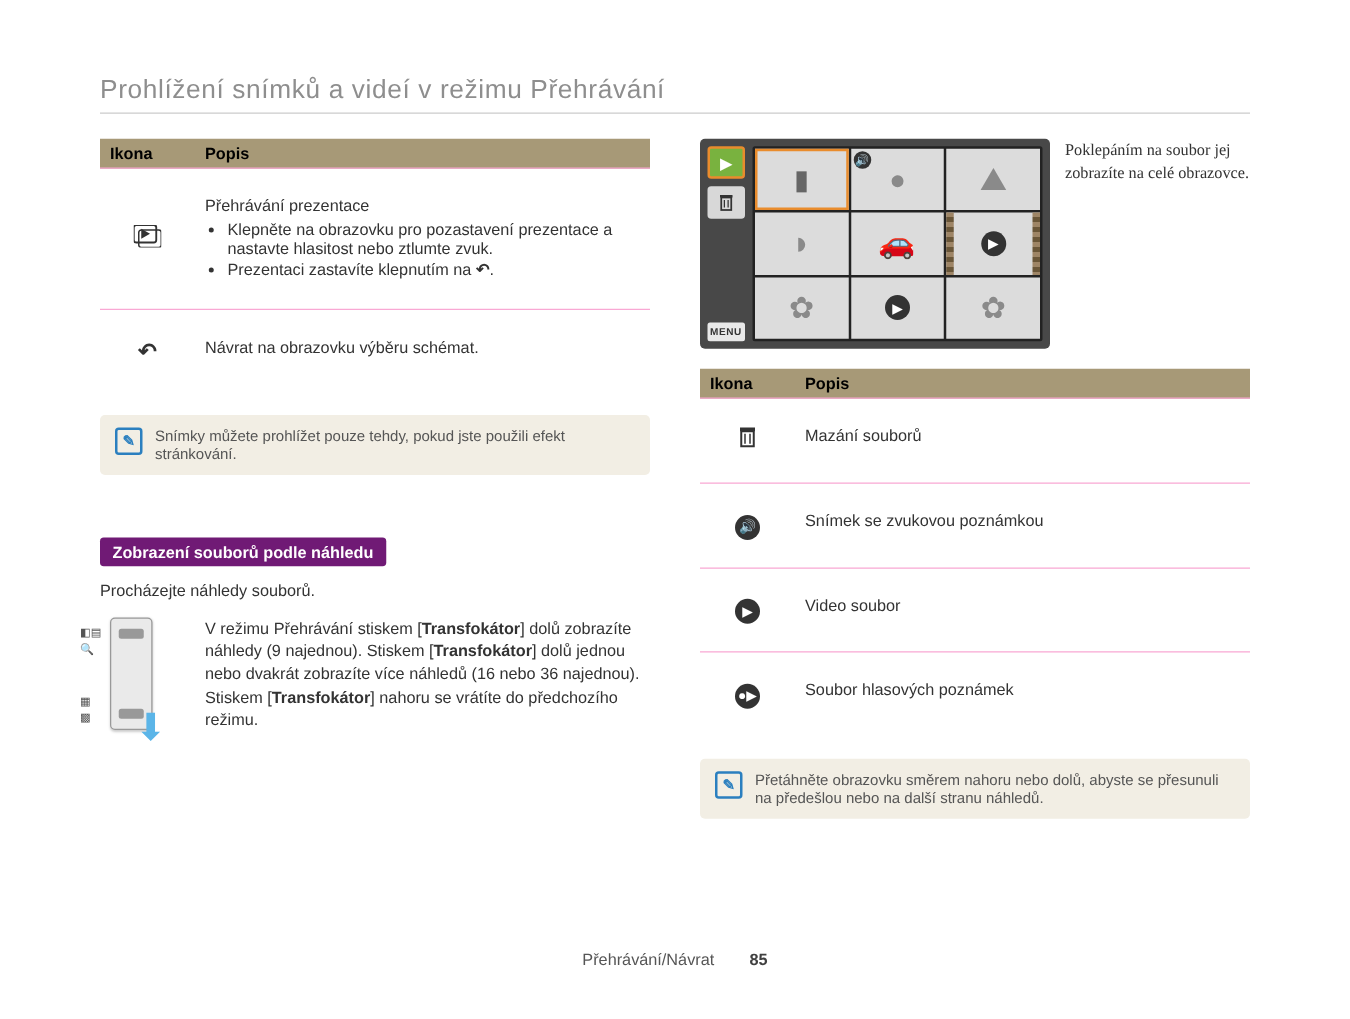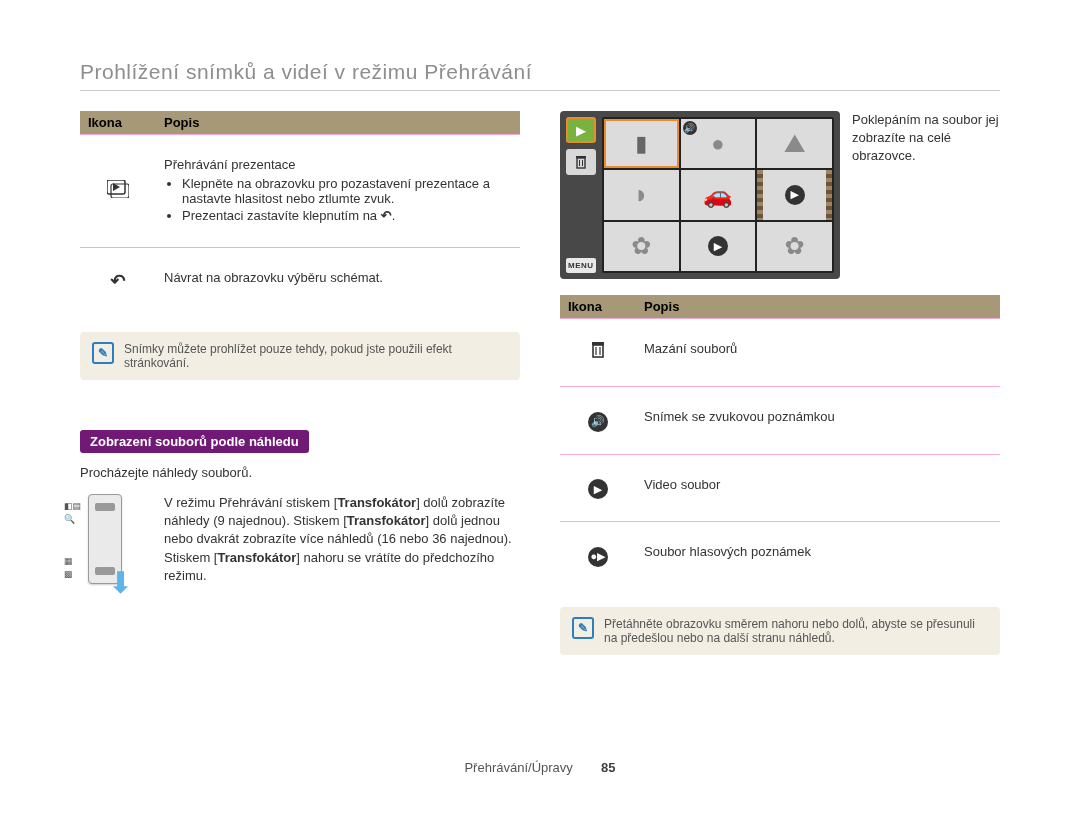--- a/index.html
+++ b/index.html
@@ -248,20 +248,21 @@
     top: 0; bottom: 0;
     width: 6px;
     background: repeating-linear-gradient(#9e8566 0 4px, #6a5638 4px 8px);
   }
   .thumb .film.left { left: 0; }
   .thumb .film.right { right: 0; }
   .screen-caption {
     font-size: 13px;
     line-height: 1.4;
     flex: 1;
+    font-family: Liberation Serif, serif;
   }
   .circle-icon {
     display: inline-flex;
     width: 20px;
     height: 20px;
     background: #333;
     color: #fff;
     border-radius: 50%;
     align-items: center;
     justify-content: center;
@@ -444,14 +445,14 @@
       <div class="note-box">
         <div class="note-icon">✎</div>
         <div>Přetáhněte obrazovku směrem nahoru nebo dolů, abyste se přesunuli na předešlou nebo na další stranu náhledů.</div>
       </div>
 
     </div>
   </div>
 </div>
 
 <div class="footer">
-  <span>Přehrávání/Úpravy</span>&nbsp;&nbsp;<span class="pageno">85</span>
+  <span>Přehrávání/Návrat</span>&nbsp;&nbsp;<span class="pageno">85</span>
 </div>
 
 </body></html>

